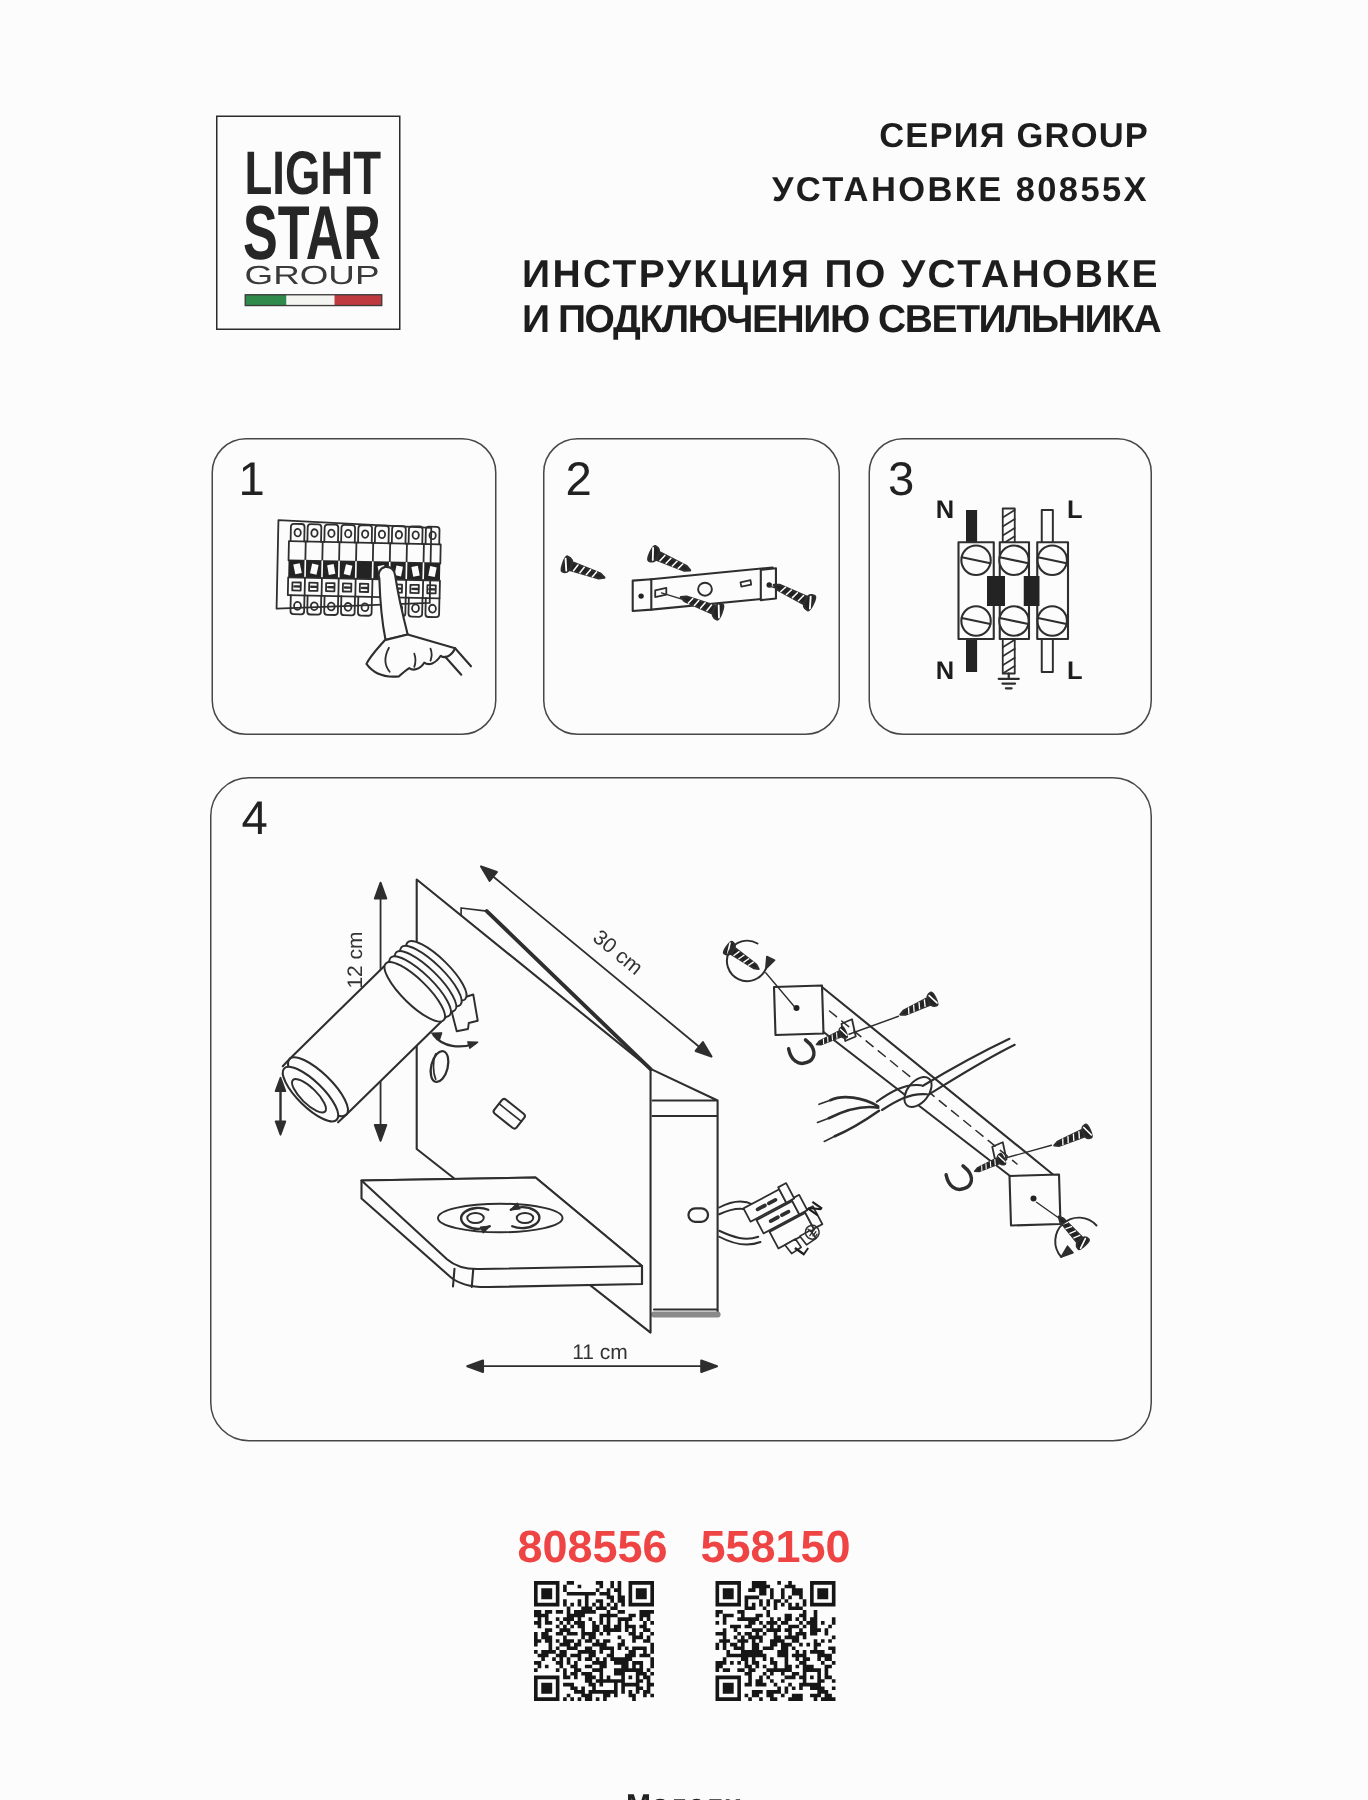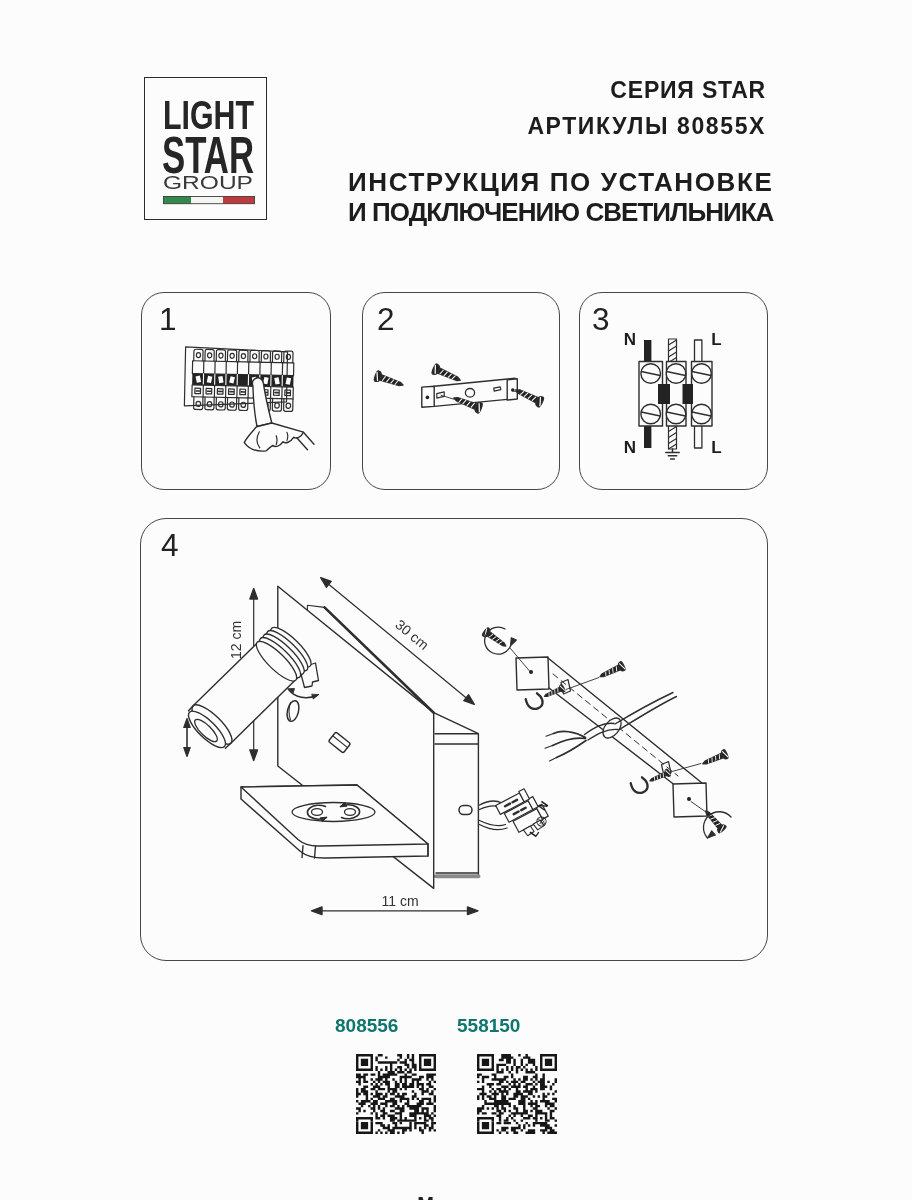--- a/index.html
+++ b/index.html
@@ -8,34 +8,34 @@
   .abs{position:absolute;}
   .logo-box{left:144px;top:77px;width:121px;height:141px;border:1.7px solid #2b2b2b;}
   .hdr{font-weight:bold;color:#1d1d1d;white-space:nowrap;}
   .series{right:146px;top:71.5px;font-size:23px;text-align:right;line-height:36px;}
   .series .l1{letter-spacing:0.8px;}
   .series .l2{letter-spacing:1.6px;}
   .title1{left:348px;top:167px;font-size:26px;letter-spacing:1.6px;}
   .title2{left:348px;top:197px;font-size:26px;letter-spacing:-0.95px;}
   .stepbox{border:1.8px solid #474747;border-radius:23px;background:transparent;}
   .num{font-size:31.5px;color:#222;font-weight:400;}
-  .prod{font-size:19px;font-weight:bold;color:#0f766e;width:120px;text-align:left;}
+  .prod{font-size:30px;font-weight:bold;color:#ef4444;width:120px;text-align:center;}
   .footcut{left:0;top:1192.5px;font-family:"Liberation Sans",sans-serif;width:912px;text-align:center;font-size:20px;font-weight:bold;color:#222;}
   svg text{font-family:"Liberation Sans",sans-serif;}
 </style>
 </head>
 <body>
 
 <div class="page">
 
   <div class="abs logo-box"></div>
 
   <div class="abs hdr series">
-    <div class="l1">СЕРИЯ STAR</div>
-    <div class="l2">АРТИКУЛЫ 80855X</div>
+    <div class="l1">СЕРИЯ GROUP</div>
+    <div class="l2">УСТАНОВКЕ 80855X</div>
   </div>
   <div class="abs hdr title2">И ПОДКЛЮЧЕНИЮ СВЕТИЛЬНИКА</div>
   <div class="abs hdr title1">ИНСТРУКЦИЯ ПО УСТАНОВКЕ</div>
 
   <div class="abs stepbox" style="left:141px;top:292px;width:188px;height:196px;"></div>
   <div class="abs stepbox" style="left:362px;top:292px;width:196px;height:196px;"></div>
   <div class="abs stepbox" style="left:579px;top:292px;width:187px;height:196px;"></div>
   <div class="abs stepbox" style="left:140px;top:518px;width:626px;height:441px;border-radius:26px;"></div>
 
   <div class="abs num" style="left:159px;top:301px;">1</div>

